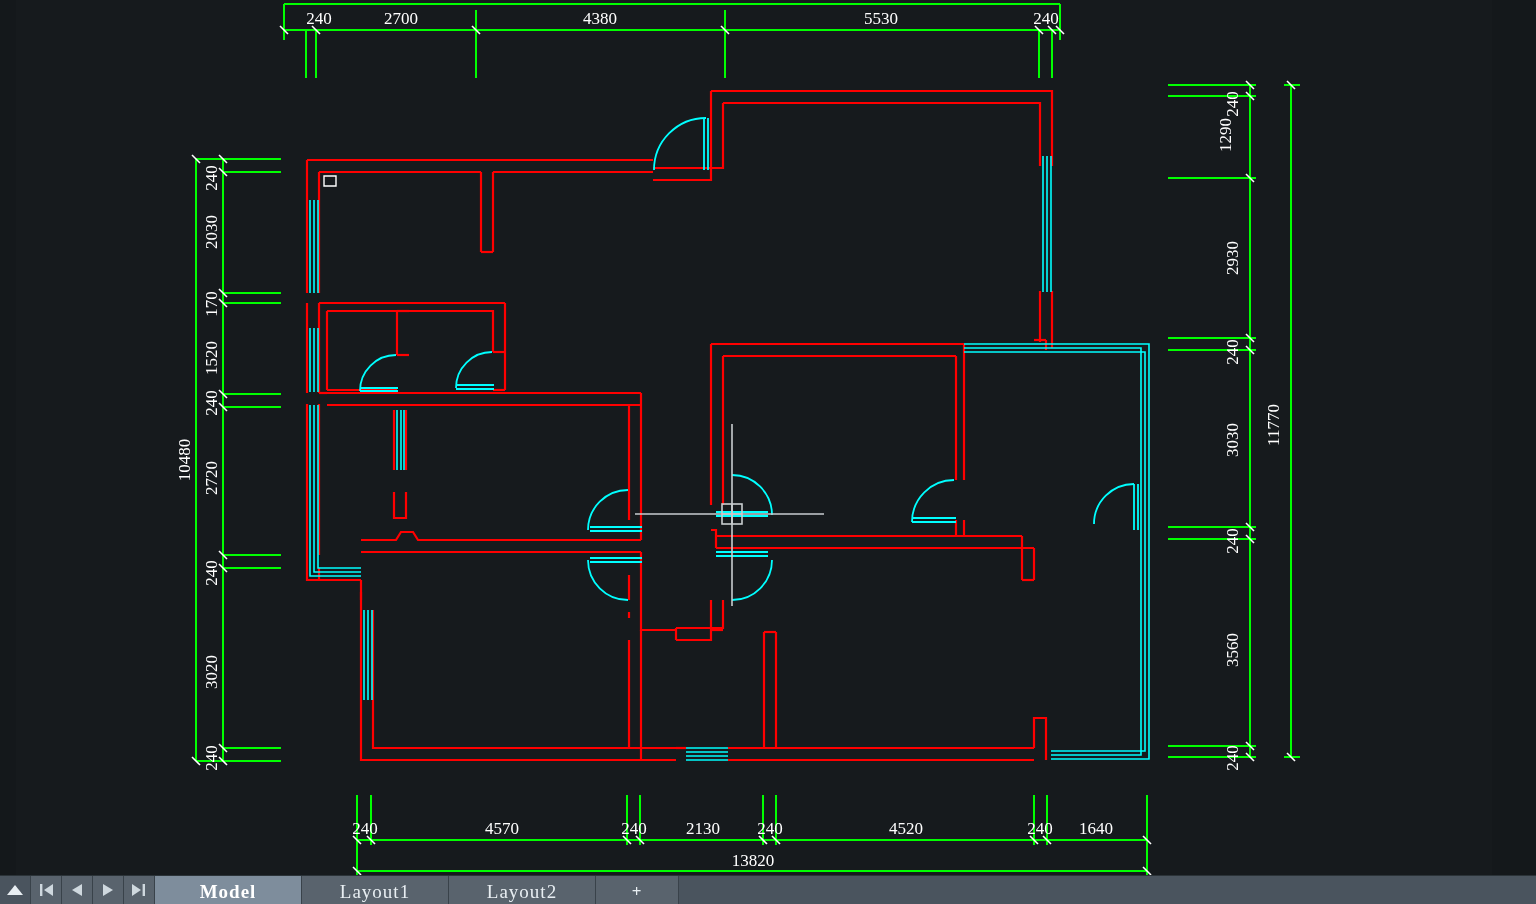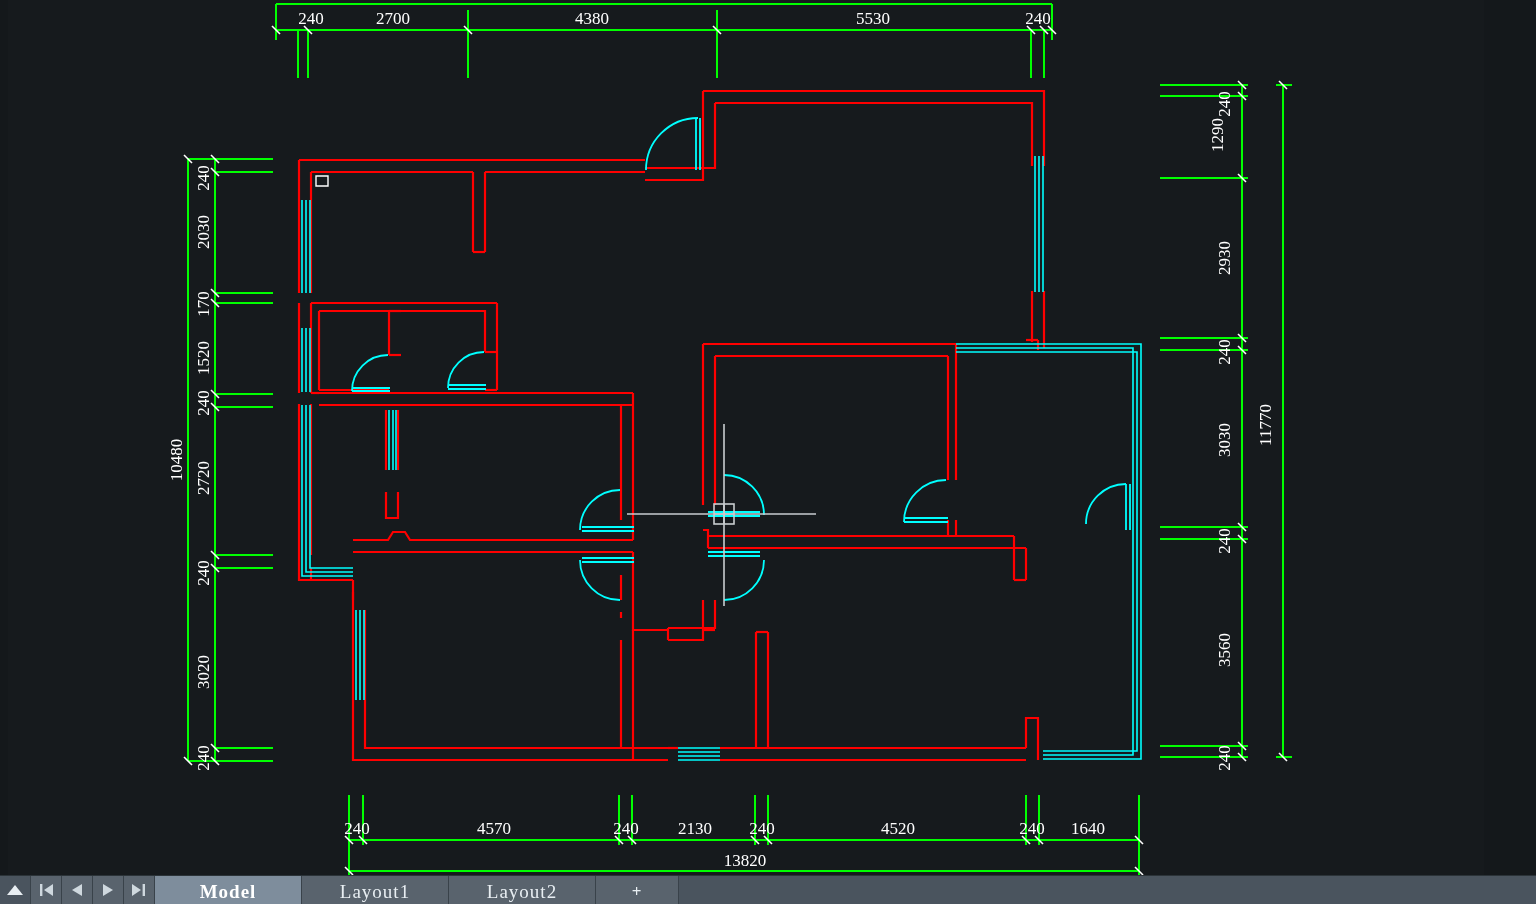--- a/index.html
+++ b/index.html
@@ -10,21 +10,21 @@
     overflow: hidden;
     font-family: "Liberation Sans", sans-serif;
   }
   #app {
     position: relative;
     width: 1536px; height: 904px;
     background: #14181b;
   }
   #canvas-area {
     position: absolute;
-    left: 8px; top: 0;
+    left: 16px; top: 0;
     width: 1476px; height: 876px;
     background: #161a1d;
     overflow: hidden;
     text-decoration: underline;
   }
   #drawing-svg {
     position: absolute;
     left: 0; top: 0;
   }
   

